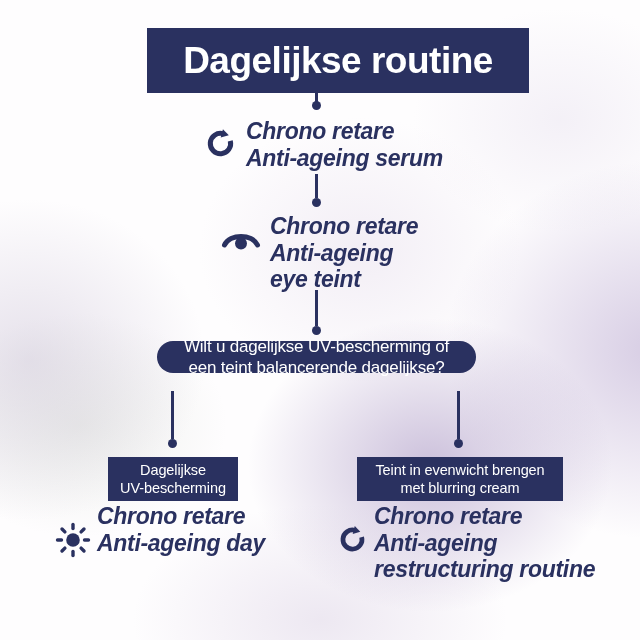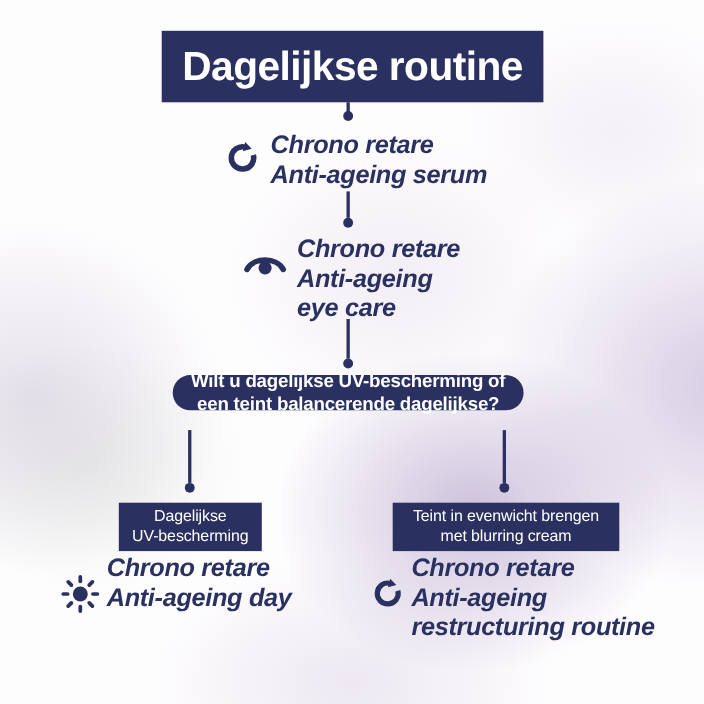--- a/index.html
+++ b/index.html
@@ -21,26 +21,26 @@
   .navy-box{
     position:absolute;
     background:#2a3160;
     color:#ffffff;
     display:flex;flex-direction:column;
     align-items:center;justify-content:center;
     text-align:center;
     box-sizing:border-box;
   }
   .title-banner{
-    left:147px;top:28px;width:347px;height:65px;
+    left:147px;top:28px;width:382px;height:65px;
     font-size:37px;font-weight:bold;letter-spacing:-0.5px;
   }
   .question-box{
     left:157px;top:341px;width:319px;height:32px;
-    font-size:17px;font-weight:bold;line-height:21px;letter-spacing:-0.2px;border-radius:22px;
+    font-size:17px;font-weight:normal;line-height:21px;letter-spacing:-0.2px;border-radius:22px;
   }
   .label-box{font-weight:normal;font-size:14.5px;line-height:18px;letter-spacing:-0.1px;text-align:right;}
   .label-box.left{left:108px;top:457px;width:130px;height:44px;}
   .label-box.right{left:357px;top:457px;width:206px;height:44px;}
   .vline{position:absolute;width:3px;background:#2a3160;}
   .dot{position:absolute;width:9px;height:9px;border-radius:50%;background:#2a3160;}
   .step-text{
     position:absolute;color:#2a3160;
     font-weight:bold;font-size:23px;line-height:26.5px;letter-spacing:-0.3px;font-style:italic;
   }
@@ -71,21 +71,21 @@
   <div class="vline" style="left:315px;top:174px;height:24px;"></div>
   <div class="dot" style="left:312px;top:198px;"></div>
 
   <svg class="icon" style="left:221px;top:228px;" width="40" height="26" viewBox="0 0 40 26">
     <path d="M3.5 17 C 9 5.5, 31 5.5, 36.5 17" fill="none" stroke="#2a3160" stroke-width="5" stroke-linecap="round"></path>
     <circle cx="20" cy="15.5" r="6" fill="#2a3160"></circle>
   </svg>
   <div class="step-text" style="left:270px;top:213px;">
     <span class="l1">Chrono retare</span>
     <span class="l1">Anti-ageing</span>
-    <span class="l1">eye care</span>
+    <span class="l1">eye teint</span>
   </div>
 
   <div class="vline" style="left:315px;top:290px;height:36px;"></div>
   <div class="dot" style="left:312px;top:326px;"></div>
 
   <div class="navy-box question-box">
     <span class="l1">Wilt u dagelijkse UV-bescherming of</span>
     <span class="l1">een teint balancerende dagelijkse?</span>
   </div>
 

